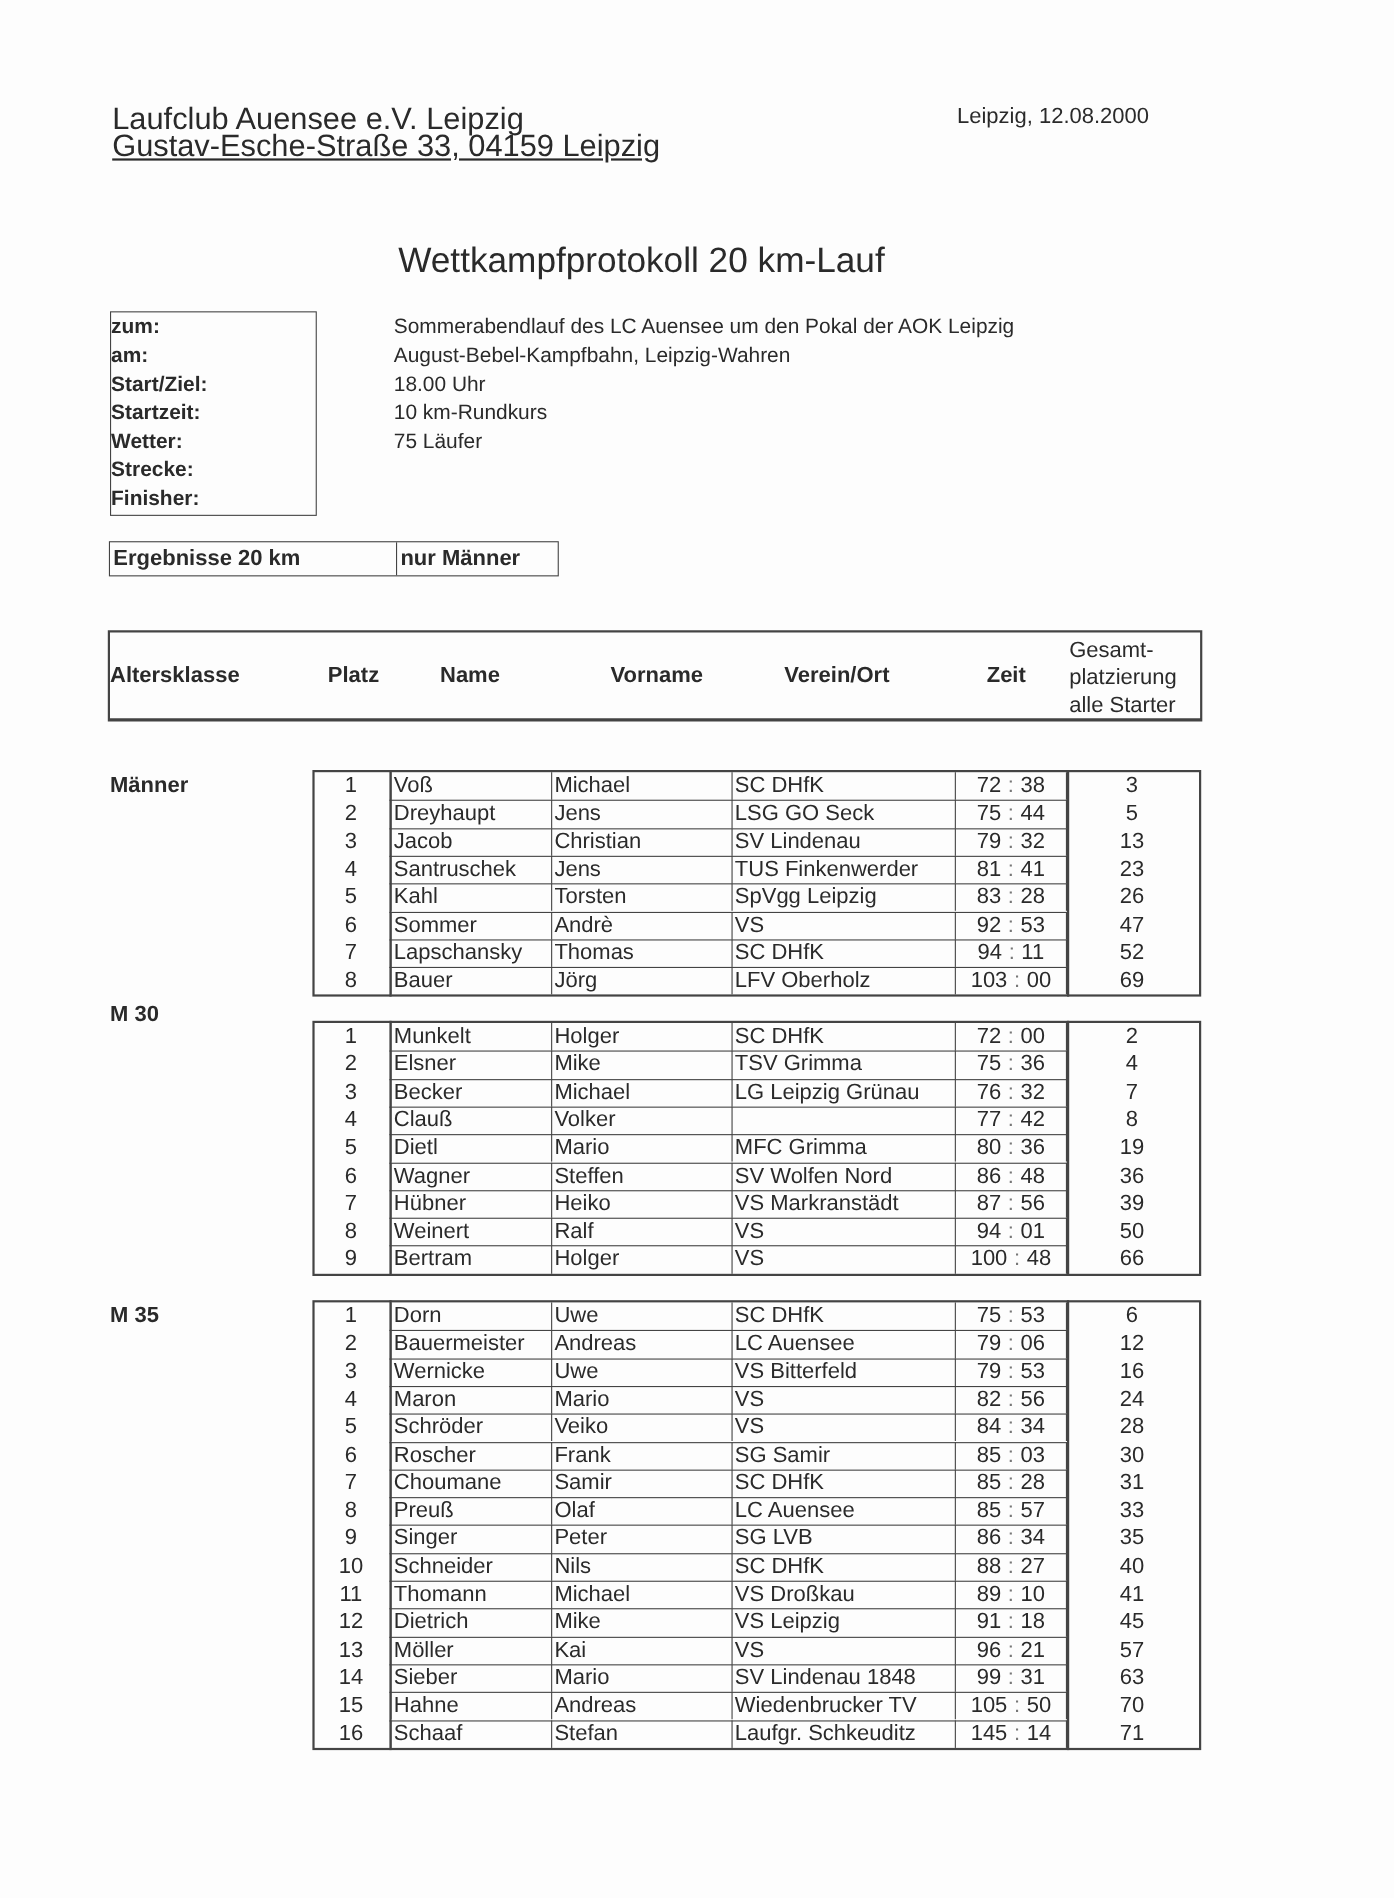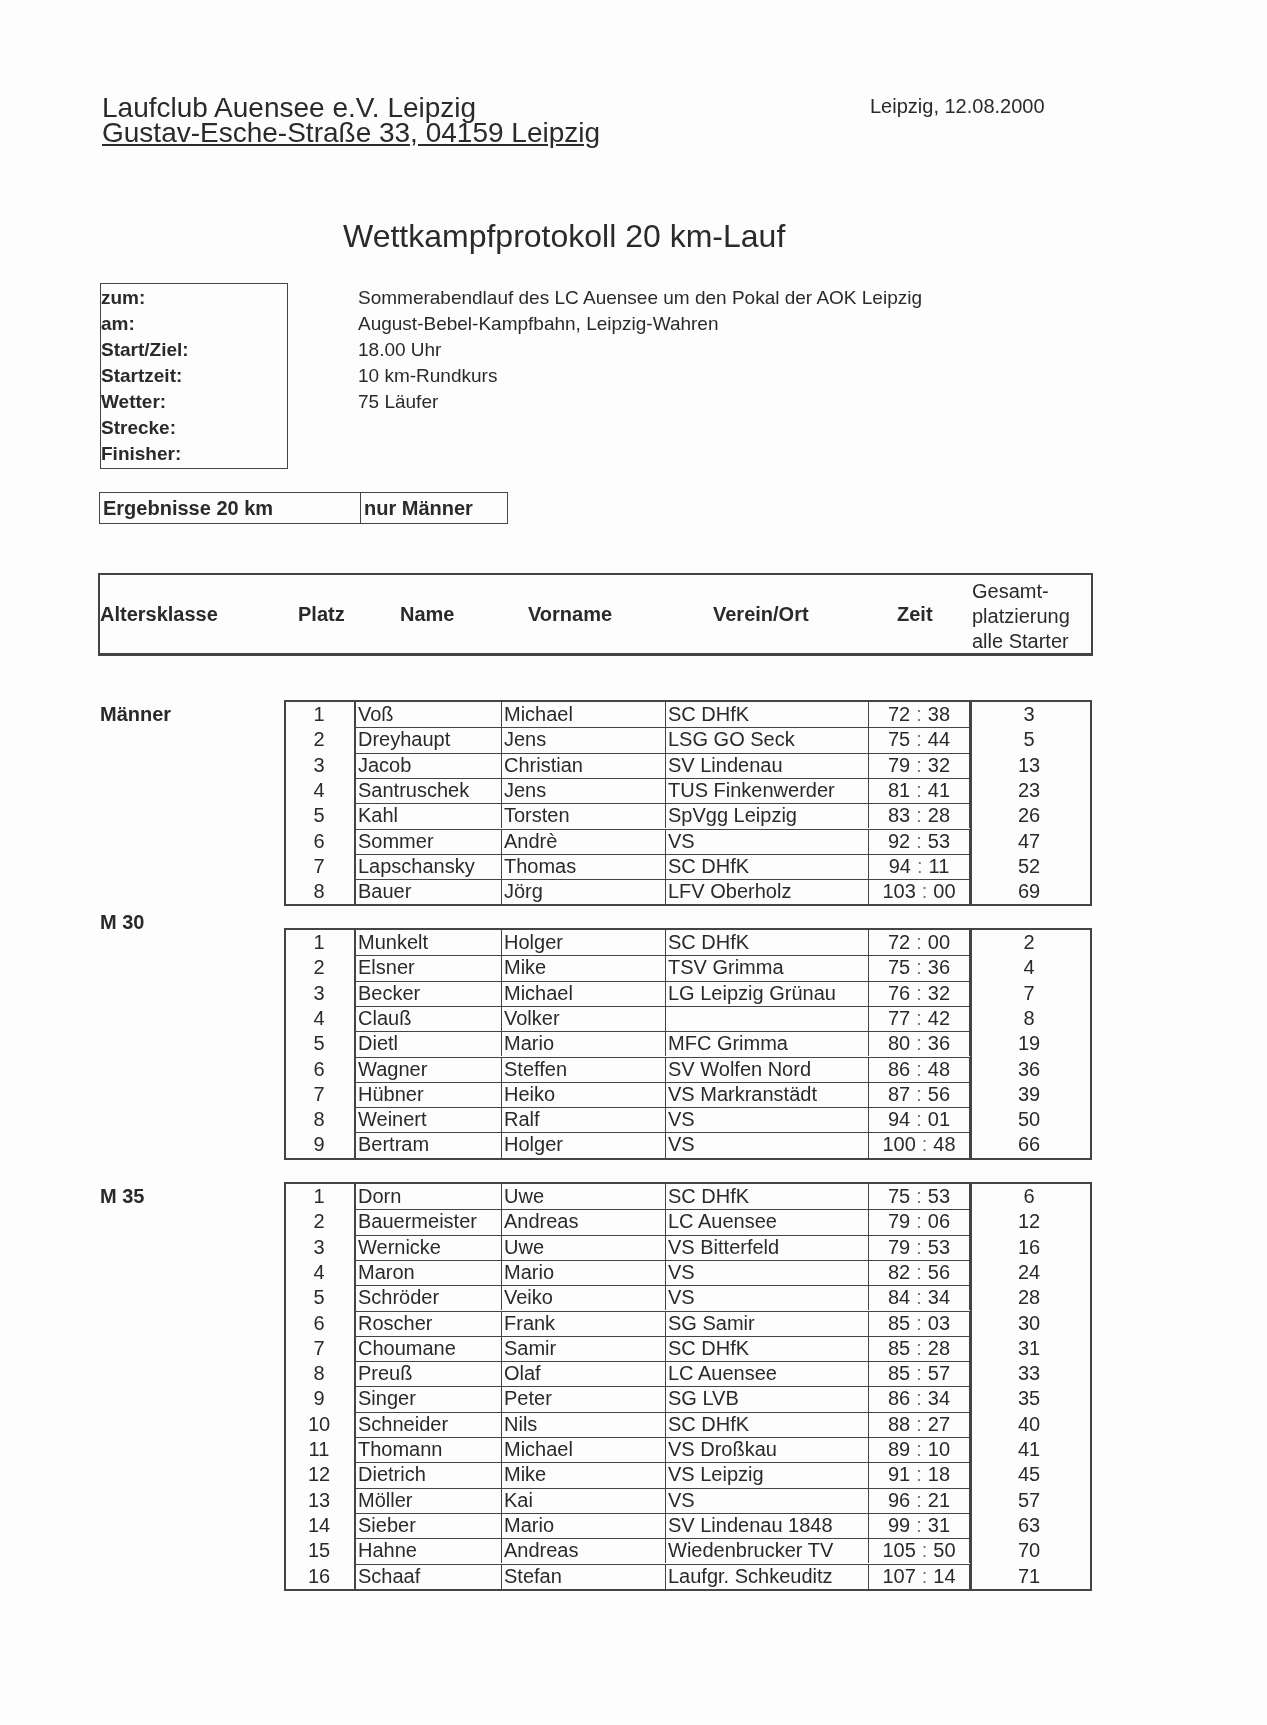--- a/index.html
+++ b/index.html
@@ -2,21 +2,21 @@
 <html><head>
 <meta charset="utf-8">
 <style>
   html, body { margin: 0; padding: 0; background: #fdfdfd; }
   body { width: 1267px; height: 1725px; position: relative; overflow: hidden;
          font-family: "Liberation Sans", sans-serif; color: #2a2a2a; }
   .abs { position: absolute; }
   .sender { left: 102px; top: 95px; font-size: 28px; line-height: 25px; }
   .sender .addr { text-decoration: underline; }
   .date { left: 870px; top: 95px; font-size: 20px; }
-  .title { left: 343px; top: 218px; font-size: 32px; }
+  .title { left: 362px; top: 218px; font-size: 32px; }
   .infobox { left: 100px; top: 283px; width: 186px; height: 184px; border: 1.5px solid #444; }
   .infolabels { left: 101px; top: 285px; font-size: 19px; font-weight: bold; line-height: 26px; }
   .infovals { left: 358px; top: 285px; font-size: 19px; line-height: 26px; }
   .results-box { left: 99px; top: 492px; height: 30px; border: 1.5px solid #444; display: flex; font-size: 20px; font-weight: bold; }
   .results-box span { padding: 0 3px; line-height: 30px; }
   .results-box .c1 { width: 254px; border-right: 1.5px solid #444; }
   .results-box .c2 { width: 140px; }
   .header { left: 98px; top: 573px; width: 991px; height: 78px; border: 2px solid #444; border-bottom-width: 3px; font-size: 20px; font-weight: bold; }
   .header span { position: absolute; top: 28px; }
   .header .gp { left: 872px; top: 4px; font-weight: normal; line-height: 25px; width: 115px; }
@@ -66,21 +66,21 @@
 
 <div class="abs results-box">
   <span class="c1">Ergebnisse 20 km</span>
   <span class="c2">nur Männer</span>
 </div>
 
 <div class="abs header">
   <span style="left:0">Altersklasse</span>
   <span style="left:198px">Platz</span>
   <span style="left:300px">Name</span>
-  <span style="left:428px">Vorname</span>
+  <span style="left:455px">Vorname</span>
   <span style="left:613px">Verein/Ort</span>
   <span style="left:797px">Zeit</span>
   <span class="gp">
     <div>Gesamt-</div>
     <div>platzierung</div>
     <div>alle Starter</div>
   </span>
 </div>
 
 <div id="groups">
@@ -385,17 +385,17 @@
         <div class="cell verein">Wiedenbrucker TV</div>
         <div class="cell zeit"><span>105</span><span class="colon">:</span><span>50</span></div>
         <div class="cell gesamt">70</div>
       </div>
       <div class="inner-line" style="top: 381.5px;"></div>
       <div class="row" style="top: 381.5px;">
         <div class="cell platz">16</div>
         <div class="cell name">Schaaf</div>
         <div class="cell vorname">Stefan</div>
         <div class="cell verein">Laufgr. Schkeuditz</div>
-        <div class="cell zeit"><span>107</span><span class="colon">:</span><span>14</span></div>
+        <div class="cell zeit"><span>145</span><span class="colon">:</span><span>14</span></div>
         <div class="cell gesamt">71</div>
       </div>
     </div>
   </div>
 
 </body></html>

